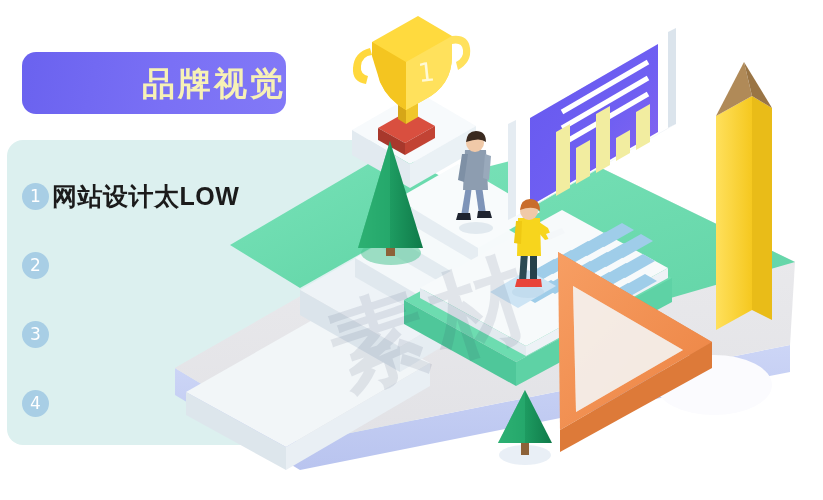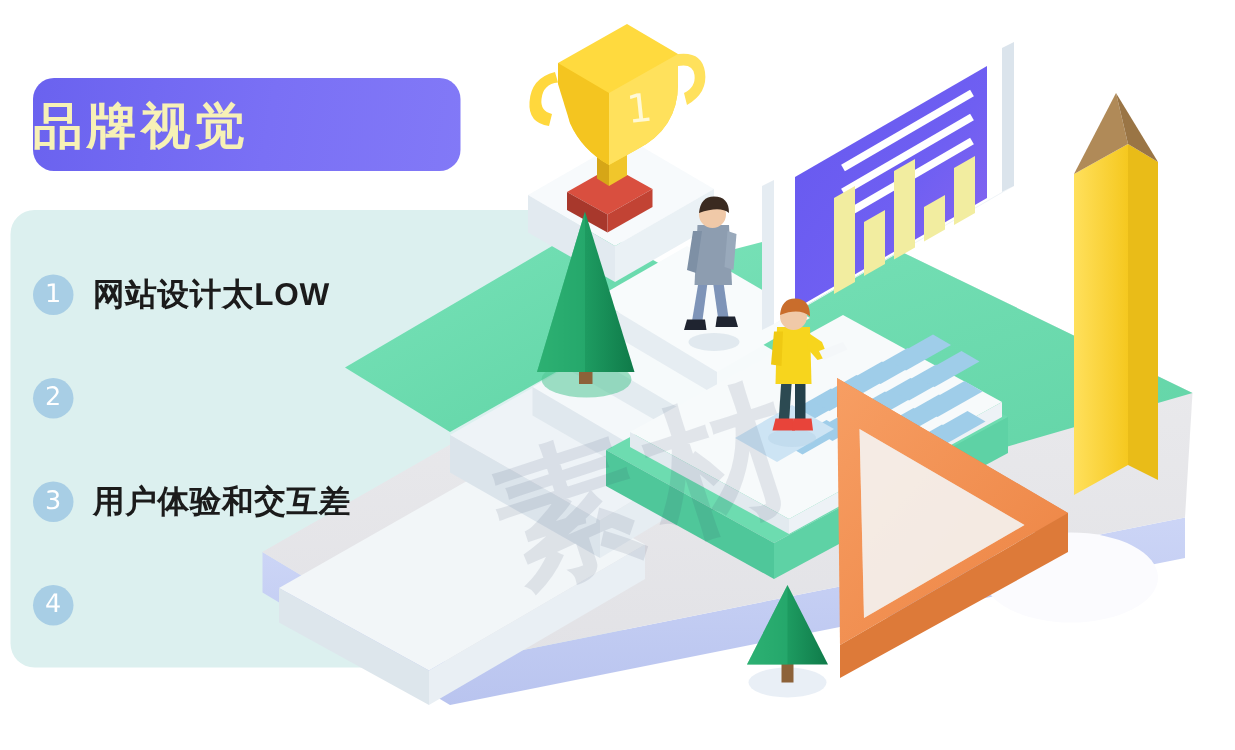--- a/index.html
+++ b/index.html
@@ -5,24 +5,24 @@
   html,body{margin:0;padding:0;}
   body{
     width:823px;height:500px;overflow:hidden;background:#ffffff;
     font-family:"Liberation Sans","DejaVu Sans",sans-serif;
     position:relative;
   }
   #stage{position:absolute;left:0;top:0;width:823px;height:500px;overflow:hidden;background:#fff;}
 
   
   #title-badge{
-    position:absolute;left:22px;top:52px;width:285px;height:62px;
+    position:absolute;left:22px;top:52px;width:264px;height:62px;
     border-radius:14px;
     background:linear-gradient(100deg,#6a62ef 0%,#7a70f5 55%,#8279f7 100%);
-    display:flex;align-items:center;justify-content:flex-start;
+    display:flex;align-items:center;justify-content:flex-end;
     z-index:40;
   }
   #title-badge .t{
     color:#f7f1b6;font-size:33px;font-weight:bold;letter-spacing:3px;
     line-height:1;white-space:nowrap;
   }
 
   #list-panel{
     position:absolute;left:7px;top:140px;width:408px;height:305px;
     border-radius:16px;background:#dcf0ef;
@@ -33,21 +33,21 @@
     position:absolute;left:22px;display:flex;align-items:center;
     white-space:nowrap;z-index:30;
   }
   .li .num{
     width:27px;height:27px;border-radius:50%;
     background:#a8cee5;color:#ffffff;
     font-size:17px;line-height:27px;text-align:center;
     flex:0 0 auto;font-family:"DejaVu Sans",sans-serif;
   }
   .li .tx{
-    margin-left:13px;color:#1b1b1b;font-size:21px;font-weight:bold;
+    margin-left:3px;color:#1b1b1b;font-size:25px;font-weight:bold;
     letter-spacing:0.5px;line-height:1;
   }
   #li-0{top:183px;}
   #li-1{top:252px;}
   #li-2{top:321px;}
   #li-3{top:390px;}
 
   
   #art{position:absolute;left:0;top:0;width:823px;height:500px;z-index:20;pointer-events:none;}
   #art svg{display:block;}
@@ -300,19 +300,18 @@
 
   <div class="li" id="li-0">
     <span class="num">1</span>
     <span class="tx">网站设计太LOW</span>
   </div>
   <div class="li" id="li-1">
     <span class="num">2</span>
   </div>
   <div class="li" id="li-2">
     <span class="num">3</span>
-    <span class="tx">用户体验和交互差</span>
   </div>
   <div class="li" id="li-3">
     <span class="num">4</span>
   </div>
 
 </div>
 
 </body></html>

